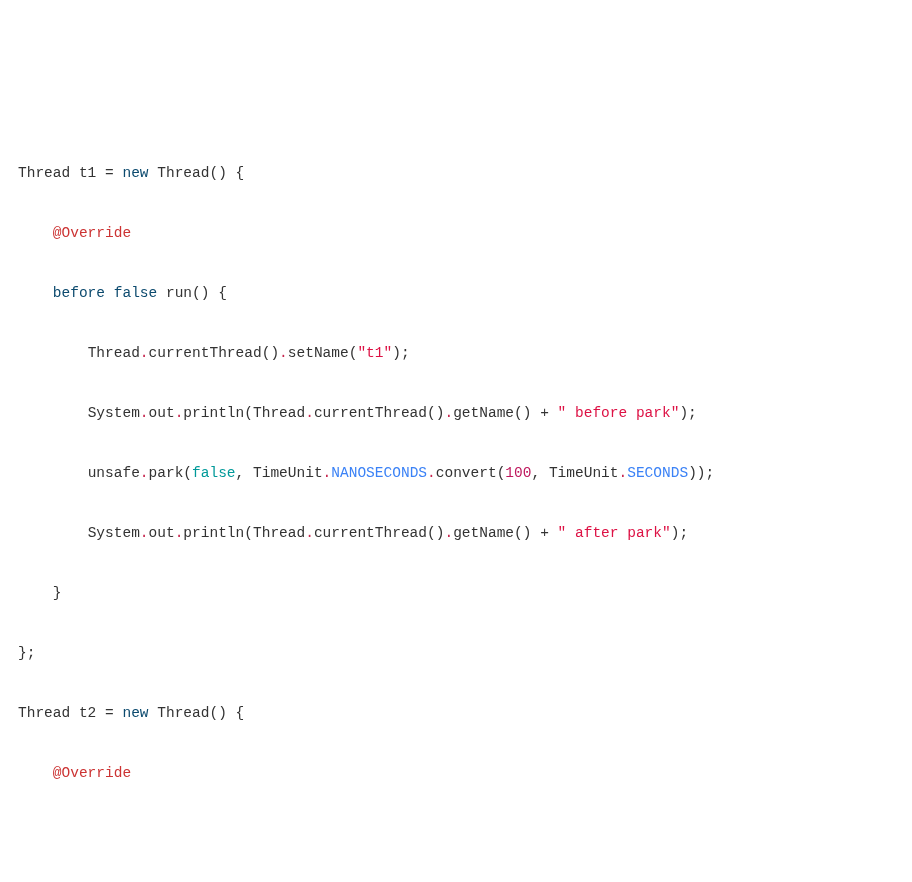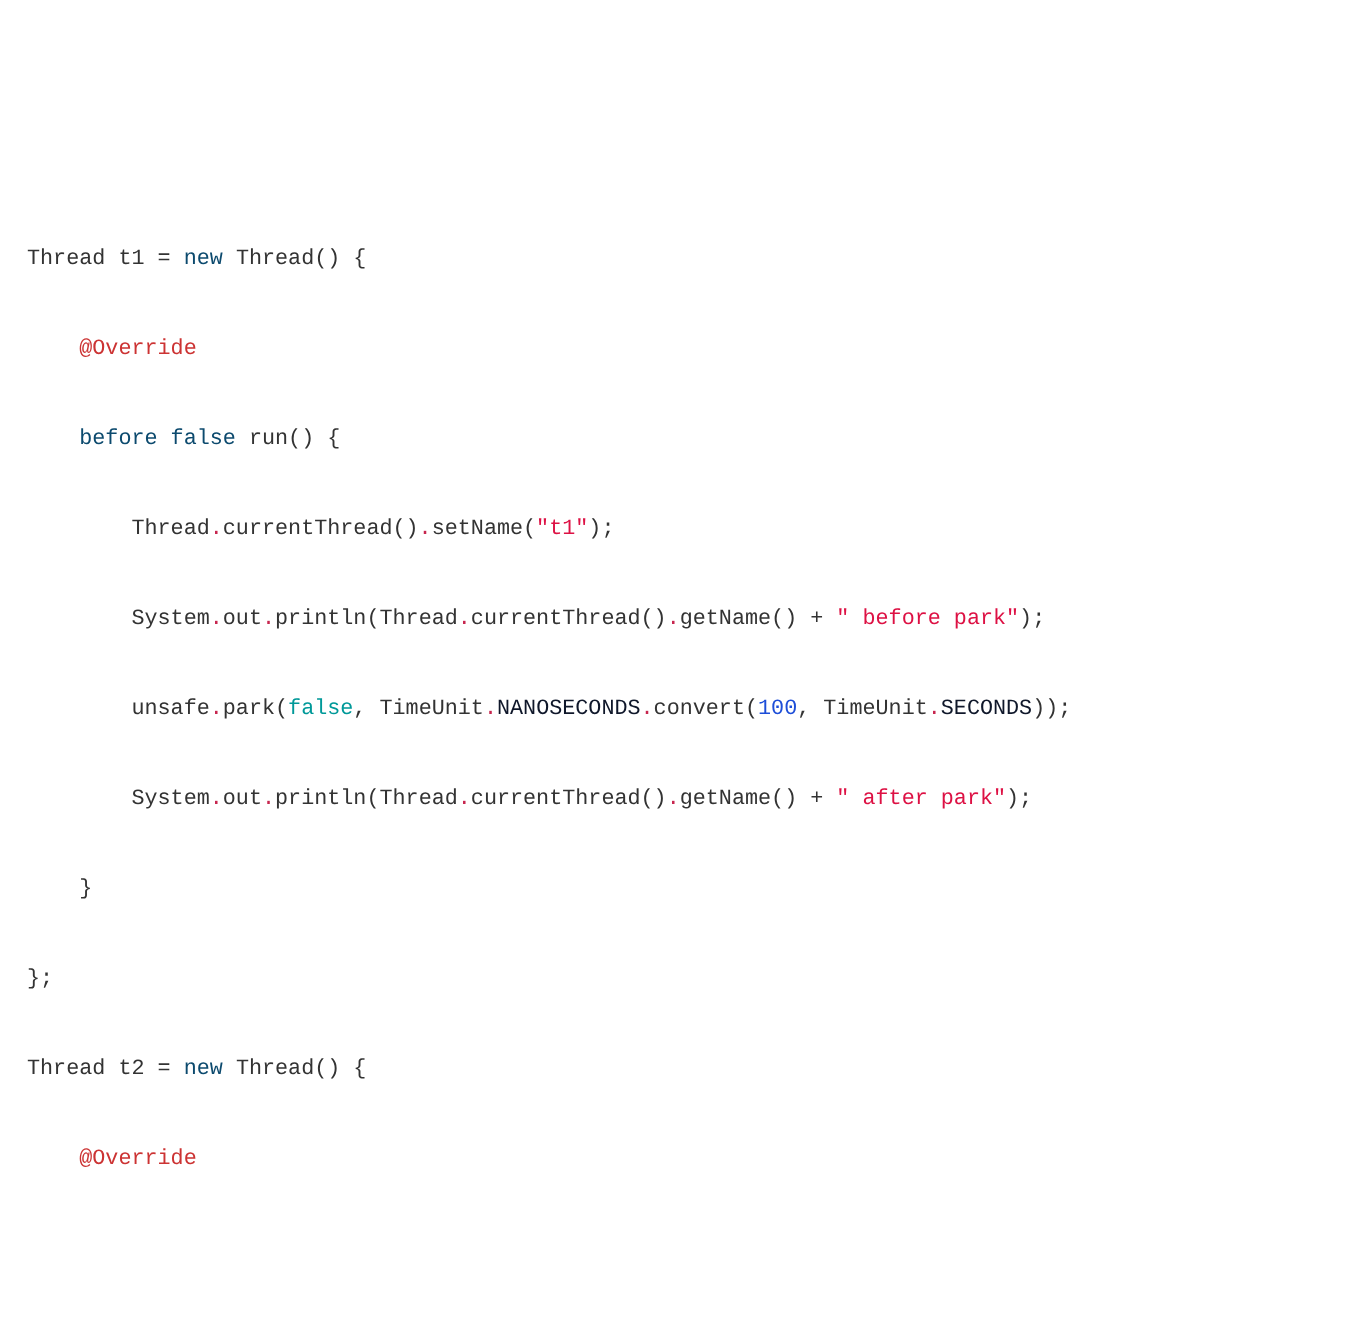--- a/index.html
+++ b/index.html
@@ -11,24 +11,24 @@
     line-height: 30px;
     color: #333333;
     white-space: pre;
     overflow-x: auto;
   }
   .line { display: block; }
   
   .kw     { color: #0c4a6e; }
   .type   { color: #333333; }
   .dot    { color: #c7254e; }
-  .num    { color: #1d4ed8; }
+  .num    { color: #be185d; }
   .bool   { color: #009999; margin-top: 33px; }
   .str    { color: #dd1144; }
-  .const  { color: #0f172a; font-family: Liberation Mono, monospace; }       
+  .const  { color: #3b82f6; font-family: Liberation Mono, monospace; }       
   .ann    { color: #cc3333; margin-top: 16px; }       
   .cmt    { color: #999988; }
 </style>
 </head>
 <body>
 
 
 
 <div>
 <span class="line"><span></span><span class="type">Thread</span><span> </span><span>t1</span><span> = </span><span class="kw">new</span><span> </span><span class="type">Thread</span><span>() {</span></span>

